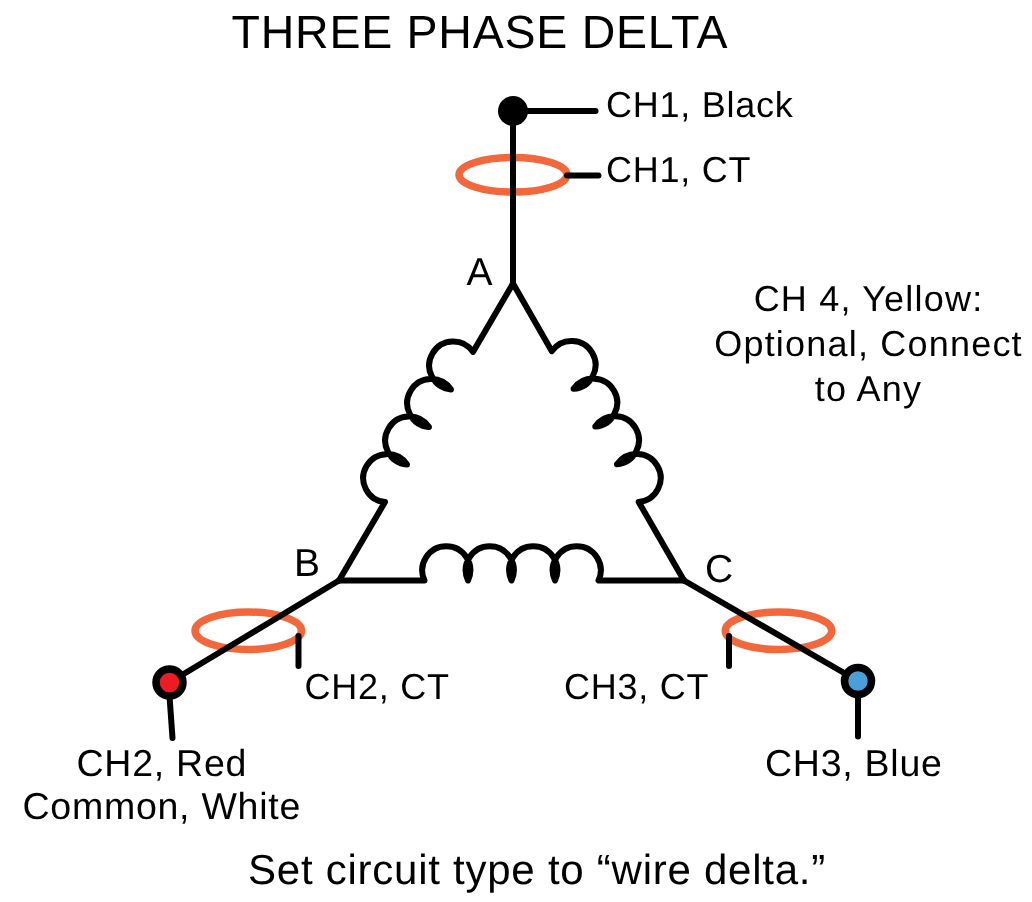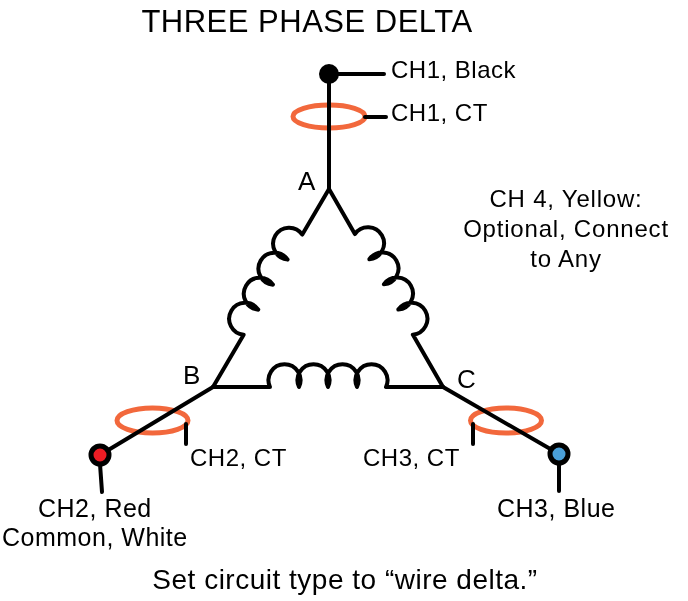--- a/index.html
+++ b/index.html
@@ -1,18 +1,19 @@
 <!DOCTYPE html>
 <html><head>
 <meta charset="utf-8">
 <style>
   html, body { margin: 0; padding: 0; background: #ffffff; }
   .stage {
     width: 599px; height: 601px; background: #ffffff; position: relative;
     font-family: "Liberation Sans", sans-serif;
+    padding-left: 13px;
   }
   svg text {
     font-family: "Liberation Sans", sans-serif;
     fill: #000000;
     letter-spacing: 0.5px;
   }
   svg .title-text { font-size: 31px; letter-spacing: 0.5px; }
   svg .label-text { font-size: 24px; }
   svg .vertex-text { font-size: 26px; }
   svg .note-text { font-size: 24px; letter-spacing: 0.8px; }

